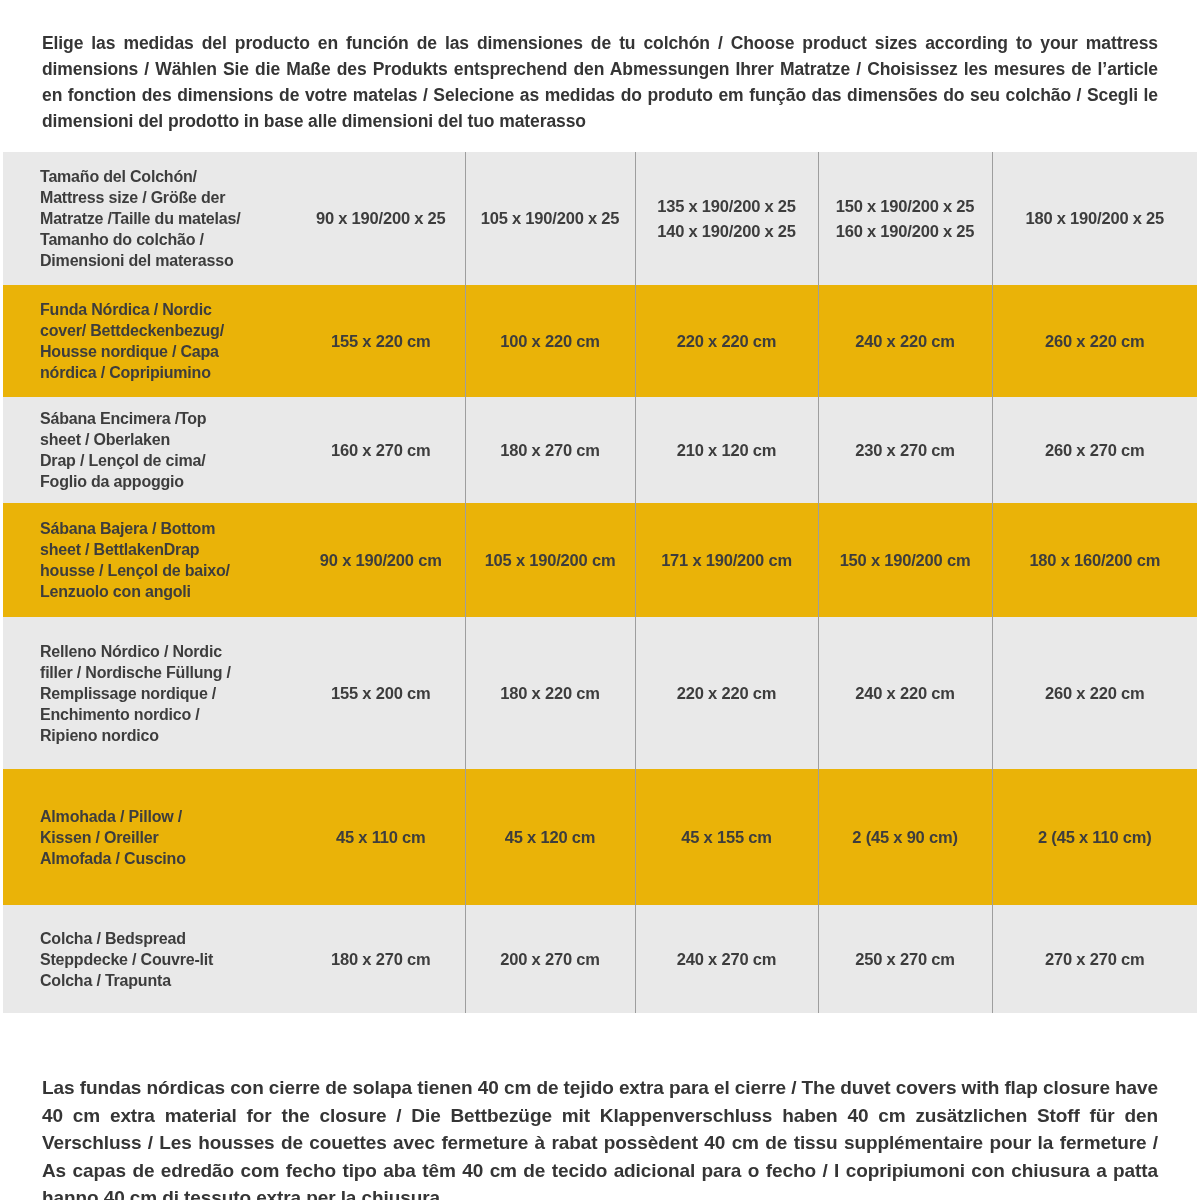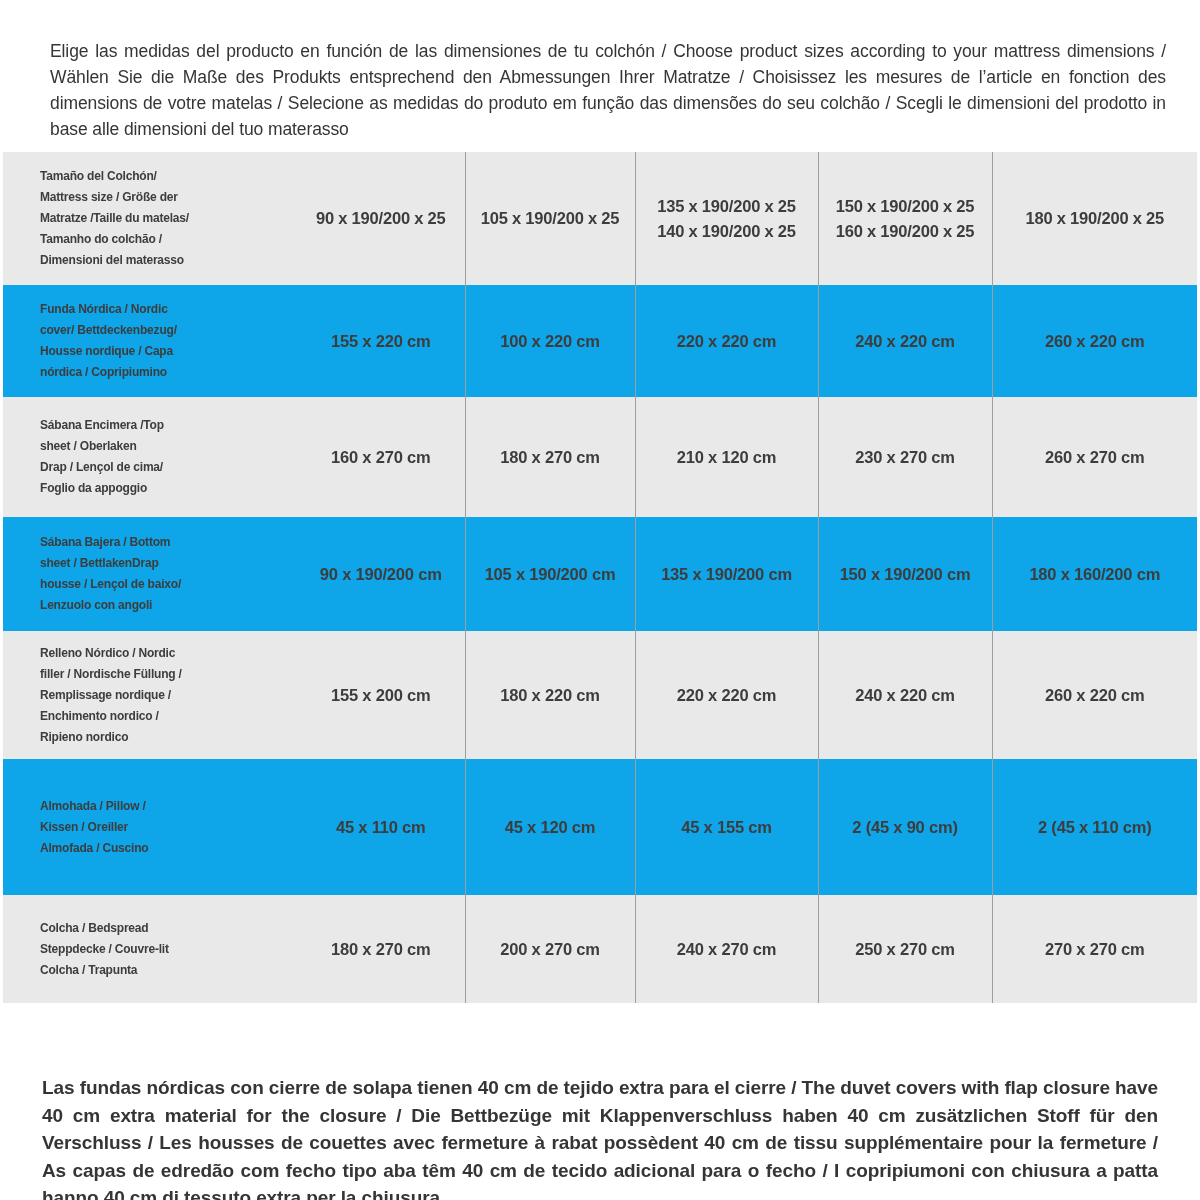--- a/index.html
+++ b/index.html
@@ -13,45 +13,45 @@
     position: relative;
     font-family: "Liberation Sans", "DejaVu Sans", sans-serif;
     color: #3e3e3e;
     overflow: hidden;
   }
   .intro {
     position: absolute;
     left: 42px;
     top: 30px;
     width: 1116px;
-    margin: 8px;
+    margin: 0;
     font-size: 17.5px;
-    font-weight: normal;
+    font-weight: bold;
     line-height: 26px;
     letter-spacing: -0.1px;
     color: #353535;
     text-align: justify;
   }
   .size-table {
     position: absolute;
     left: 3px;
     top: 152px;
     width: 1194px;
     border-collapse: collapse;
     table-layout: fixed;
   }
   .size-table td {
     vertical-align: middle;
     white-space: pre-line;
   }
   .row-gray td { background: #e9e9e9; }
-  .row-white td { background: #0ea5e9; }
+  .row-white td { background: #eab308; }
   .lbl {
     padding: 0 10px 0 37px;
-    font-size: 12px;
+    font-size: 16px;
     font-weight: bold;
     line-height: 21px;
     letter-spacing: -0.2px;
     color: #3d3d3d;
     text-align: left;
   }
   .val {
     font-size: 16.5px;
     font-weight: bold;
     line-height: 25px;
@@ -113,45 +113,45 @@
 cover/ Bettdeckenbezug/
 Housse nordique  / Capa
 nórdica / Copripiumino</td>
       <td class="val divr">155 x 220 cm</td>
       <td class="val divr">100 x 220 cm</td>
       <td class="val divr">220 x 220 cm</td>
       <td class="val divr">240 x 220 cm</td>
       <td class="val">260 x 220 cm</td>
     </tr>
 
-    <tr class="row-gray" style="height:120px">
+    <tr class="row-gray" style="height:106px">
       <td class="lbl">Sábana Encimera /Top
 sheet / Oberlaken
 Drap / Lençol de cima/
 Foglio da appoggio</td>
       <td class="val divr">160 x 270 cm</td>
       <td class="val divr">180 x 270 cm</td>
       <td class="val divr">210 x 120 cm</td>
       <td class="val divr">230 x 270 cm</td>
       <td class="val">260 x 270 cm</td>
     </tr>
 
     <tr class="row-white" style="height:114px">
       <td class="lbl">Sábana Bajera / Bottom
 sheet / BettlakenDrap
 housse / Lençol de baixo/
 Lenzuolo con angoli</td>
       <td class="val divr">90 x 190/200 cm</td>
       <td class="val divr">105 x 190/200 cm</td>
-      <td class="val divr">135 x 190/200 cm</td>
+      <td class="val divr">171 x 190/200 cm</td>
       <td class="val divr">150 x 190/200 cm</td>
       <td class="val">180 x 160/200 cm</td>
     </tr>
 
-    <tr class="row-gray" style="height:128px">
+    <tr class="row-gray" style="height:152px">
       <td class="lbl">Relleno Nórdico / Nordic
 filler / Nordische Füllung /
 Remplissage nordique /
 Enchimento nordico /
 Ripieno nordico</td>
       <td class="val divr">155 x 200 cm</td>
       <td class="val divr">180 x 220 cm</td>
       <td class="val divr">220 x 220 cm</td>
       <td class="val divr">240 x 220 cm</td>
       <td class="val">260 x 220 cm</td>

